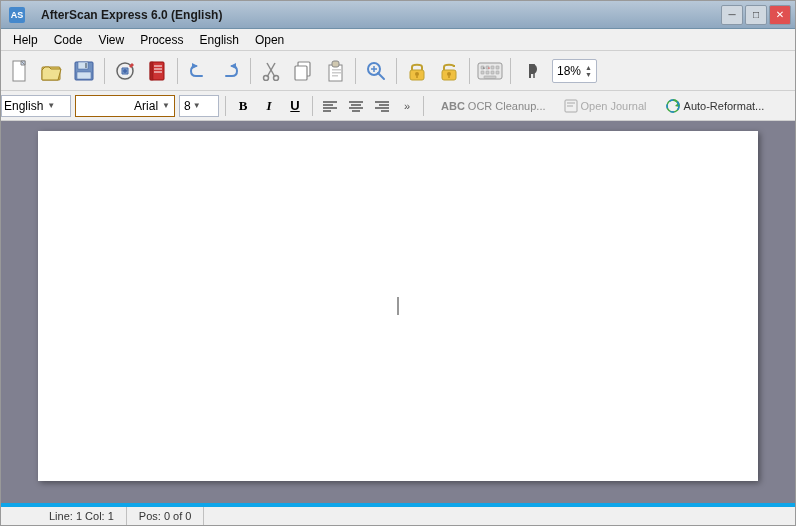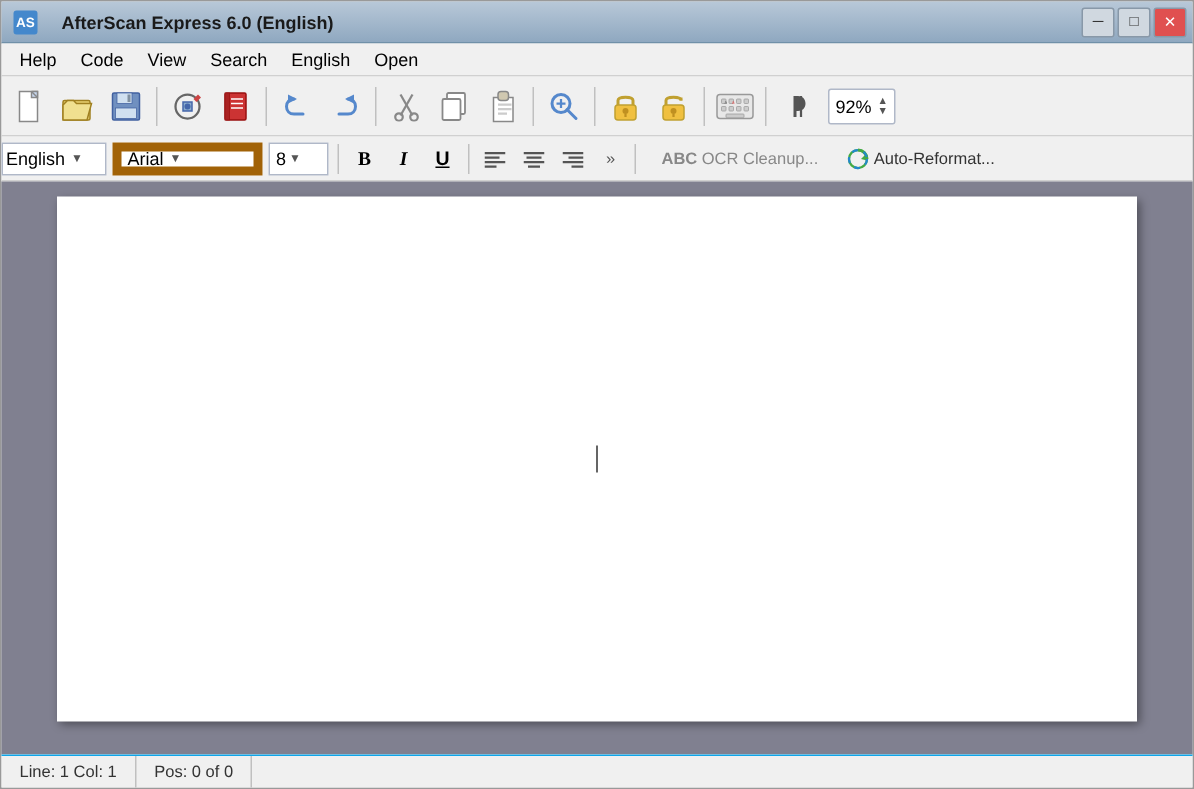--- a/index.html
+++ b/index.html
@@ -143,28 +143,29 @@
       background: white;
       font-size: 12px;
       padding: 0 2px;
       display: flex;
       align-items: center;
       gap: 4px;
       min-width: 70px;
     }
     .font-select {
       height: 22px;
-      border: 6px solid #a16207;
+      border: 1px solid #a16207;
       background: white;
       font-size: 12px;
       padding: 0 4px;
       display: flex;
       align-items: center;
       gap: 4px;
       min-width: 100px;
+      justify-content: flex-end;
     }
     .size-select {
       height: 22px;
       border: 1px solid #b0b8c8;
       background: white;
       font-size: 12px;
       padding: 0 4px;
       display: flex;
       align-items: center;
       gap: 2px;
@@ -266,25 +267,26 @@
     }
     @keyframes blink {
       0%, 50% { opacity: 1; }
       51%, 100% { opacity: 0; }
     }
 
     
     .status-bar {
       height: 22px;
       background: #f0f0f0;
-      border-top: 1px solid #0ea5e9;
+      border-top: 4px solid #0ea5e9;
       display: flex;
       align-items: center;
       font-size: 11px;
       color: #333;
+      padding-left: 36px;
     }
     .status-item {
       padding: 0 12px;
       border-right: 1px solid #c0c0c0;
       height: 100%;
       display: flex;
       align-items: center;
     }
   </style>
 </head>
@@ -303,21 +305,21 @@
       <div class="title-btn">─</div>
       <div class="title-btn">□</div>
       <div class="title-btn close">✕</div>
     </div>
   </div>
 
   <div class="menu-bar">
     <div class="menu-item">Help</div>
     <div class="menu-item">Code</div>
     <div class="menu-item">View</div>
-    <div class="menu-item">Search</div>
+    <div class="menu-item">Process</div>
     <div class="menu-item">English</div>
     <div class="menu-item">Open</div>
   </div>
 
   <div class="toolbar">
 
     <div class="toolbar-btn" title="New">
       <svg width="20" height="22" viewBox="0 0 20 22">
         <rect x="3" y="1" width="12" height="20" fill="white" stroke="#888" stroke-width="1"></rect>
         <polyline points="11,1 15,1 15,5 11,5 11,1" fill="#c8d8f0" stroke="#888" stroke-width="1"></polyline>
@@ -460,21 +462,21 @@
 
     <div class="toolbar-btn" title="Show Paragraph">
       <svg width="18" height="22" viewBox="0 0 18 22">
         <path d="M7,18 L7,4 L10,4 C13,4 15,6 15,9 C15,12 13,14 10,14 L9,14 L9,18 Z" fill="#555"></path>
         <line x1="12" y1="4" x2="12" y2="18" stroke="#555" stroke-width="1.5"></line>
       </svg>
     </div>
 
     <div style="margin-left: 4px; display: flex; align-items: center;">
       <div class="toolbar-zoom">
-        <span>92%</span>
+        <span>18%</span>
         <div style="display:flex; flex-direction:column; margin-left:2px;">
           <span style="font-size:7px; line-height:1; cursor:pointer; color:#555;">▲</span>
           <span style="font-size:7px; line-height:1; cursor:pointer; color:#555;">▼</span>
         </div>
       </div>
     </div>
   </div>
 
   <div class="format-bar">
 
@@ -538,20 +540,28 @@
 
     <div class="fmt-separator"></div>
 
     <div class="ext-toolbar">
 
       <div class="ext-btn">
         <span style="font-size:11px; font-weight:bold; color:#888; text-decoration-color: red;">ABC</span>
         <span style="font-size:11px; color:#888;">OCR Cleanup...</span>
       </div>
 
+      <div class="ext-btn disabled">
+        <svg width="14" height="14" viewBox="0 0 14 14">
+          <rect x="1" y="1" width="12" height="12" fill="none" stroke="#aaa" stroke-width="1" rx="1"></rect>
+          <line x1="3" y1="4" x2="11" y2="4" stroke="#aaa" stroke-width="1"></line>
+          <line x1="3" y1="7" x2="9" y2="7" stroke="#aaa" stroke-width="1"></line>
+        </svg>
+        <span>Open Journal</span>
+      </div>
 
       <div class="ext-btn">
         <svg width="16" height="16" viewBox="0 0 16 16">
           <circle cx="8" cy="8" r="6" fill="none" stroke="#44aa44" stroke-width="1.5"></circle>
           <path d="M8,2 A6,6 0 0,1 14,8" stroke="#44aa44" stroke-width="2" fill="none"></path>
           <polygon points="13,5 14,9 10,8" fill="#44aa44"></polygon>
           <circle cx="8" cy="8" r="6" fill="none" stroke="#2288cc" stroke-width="1.5" stroke-dasharray="4,4"></circle>
         </svg>
         <span>Auto-Reformat...</span>
       </div>

